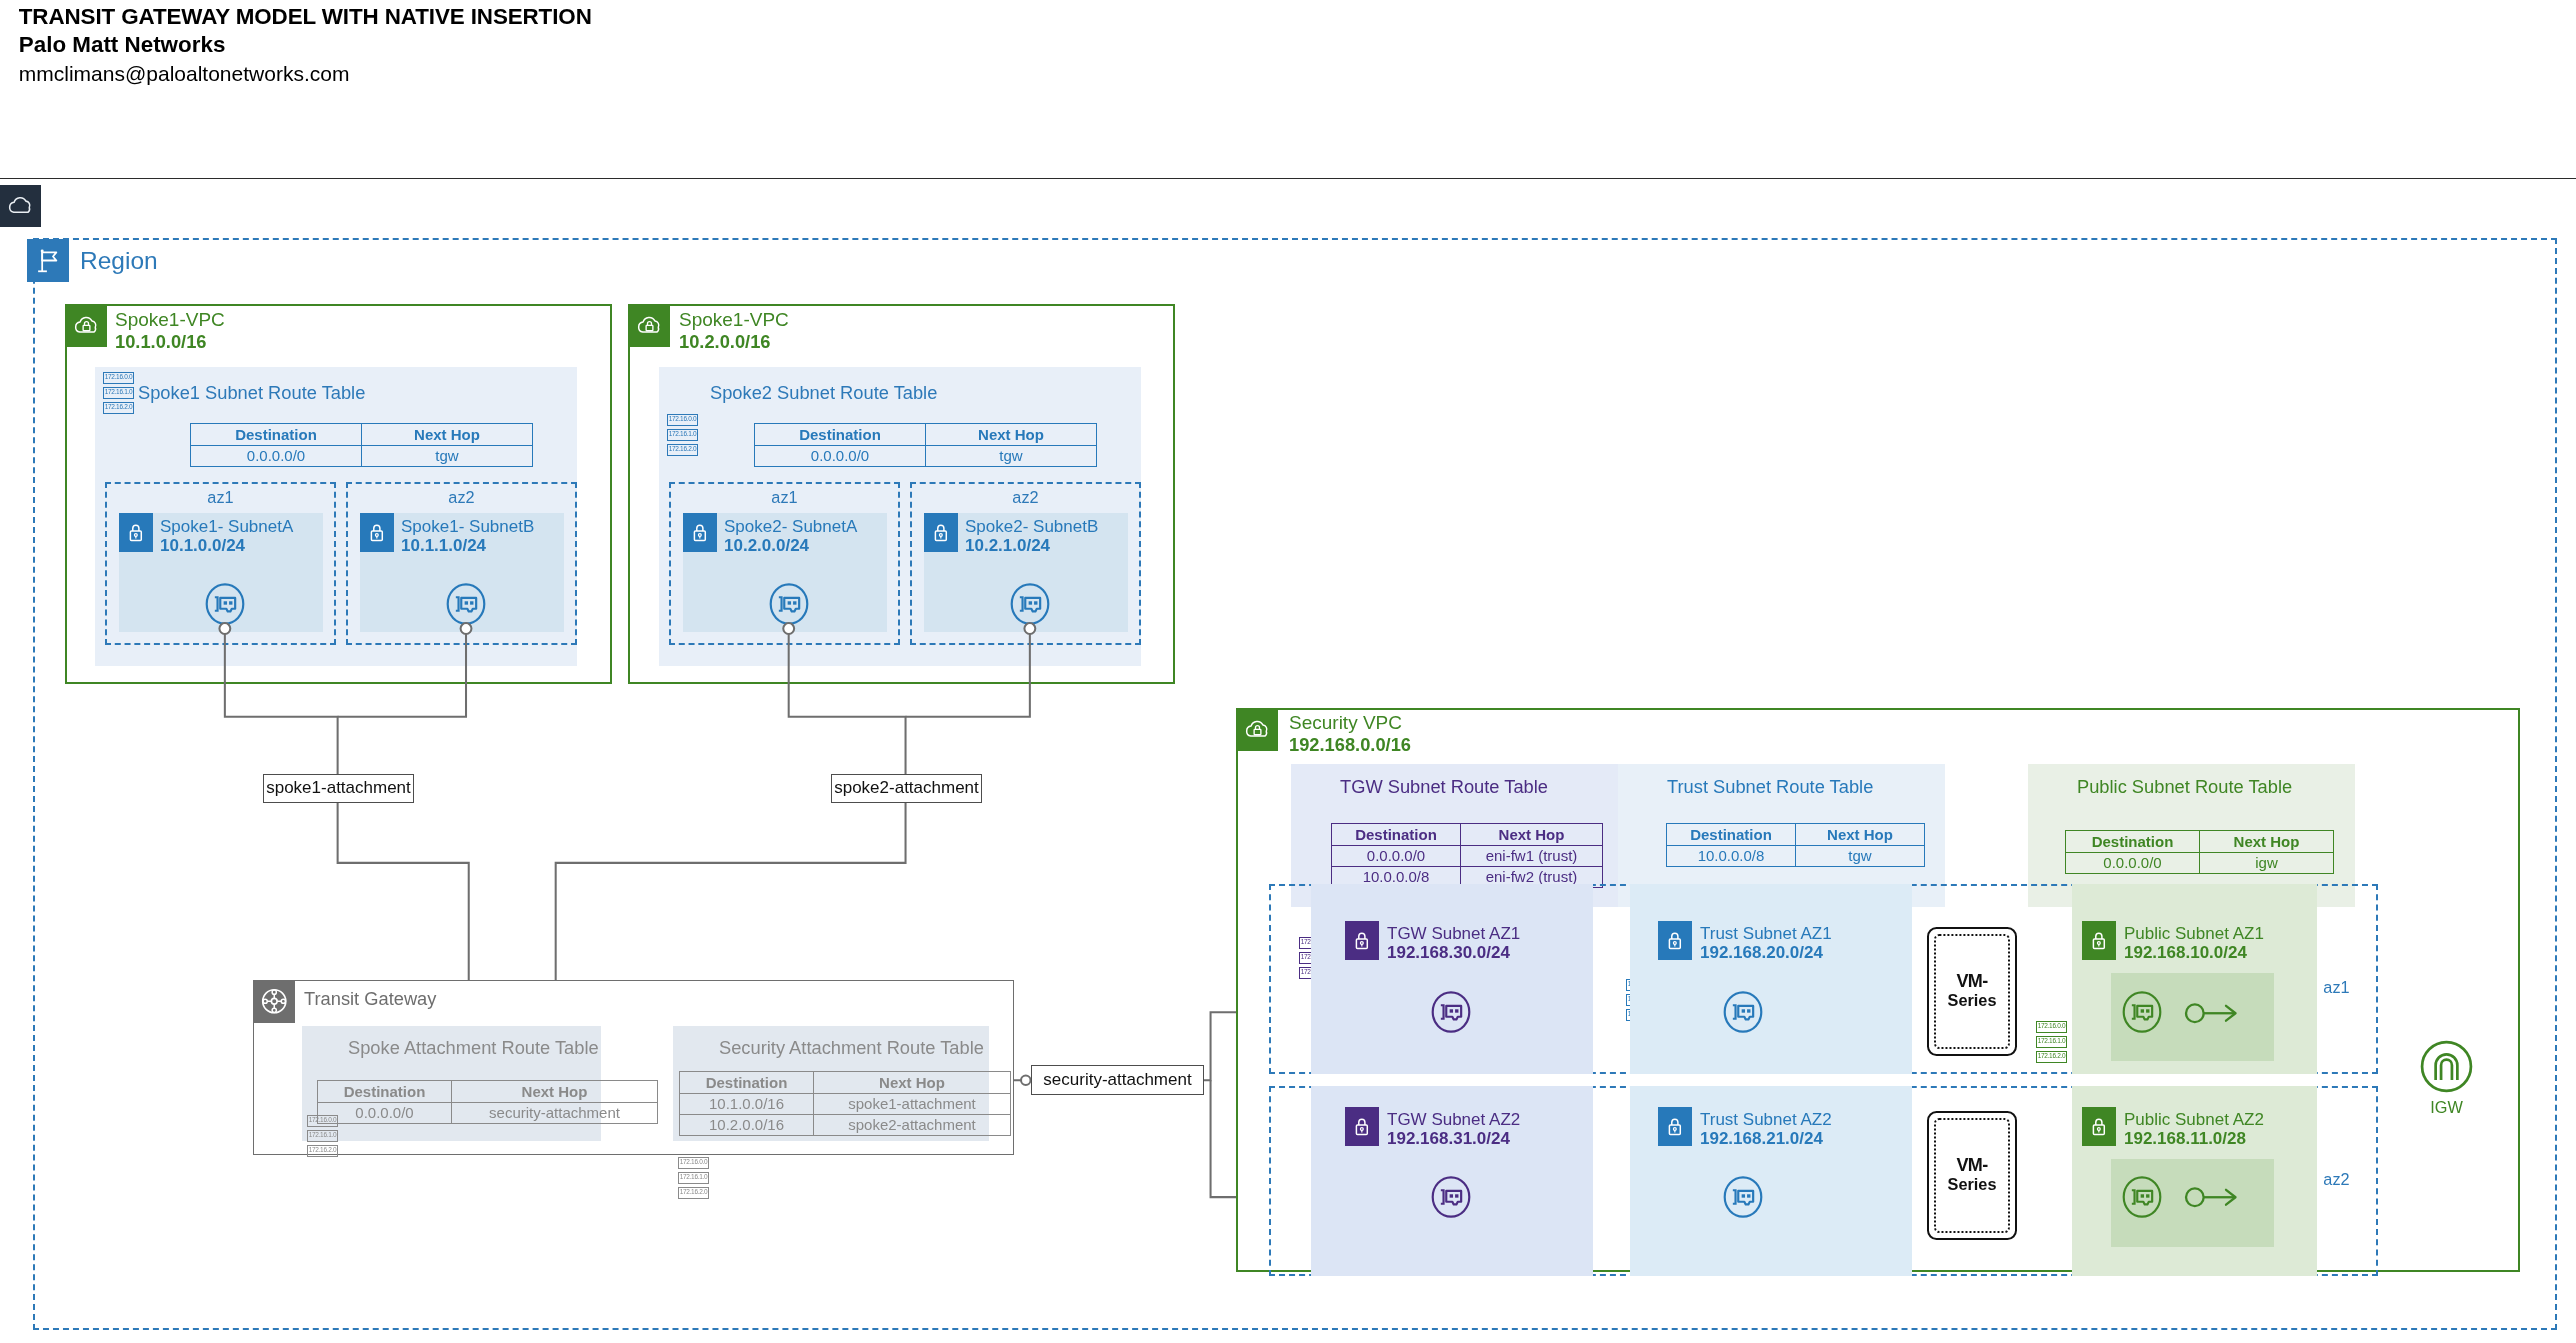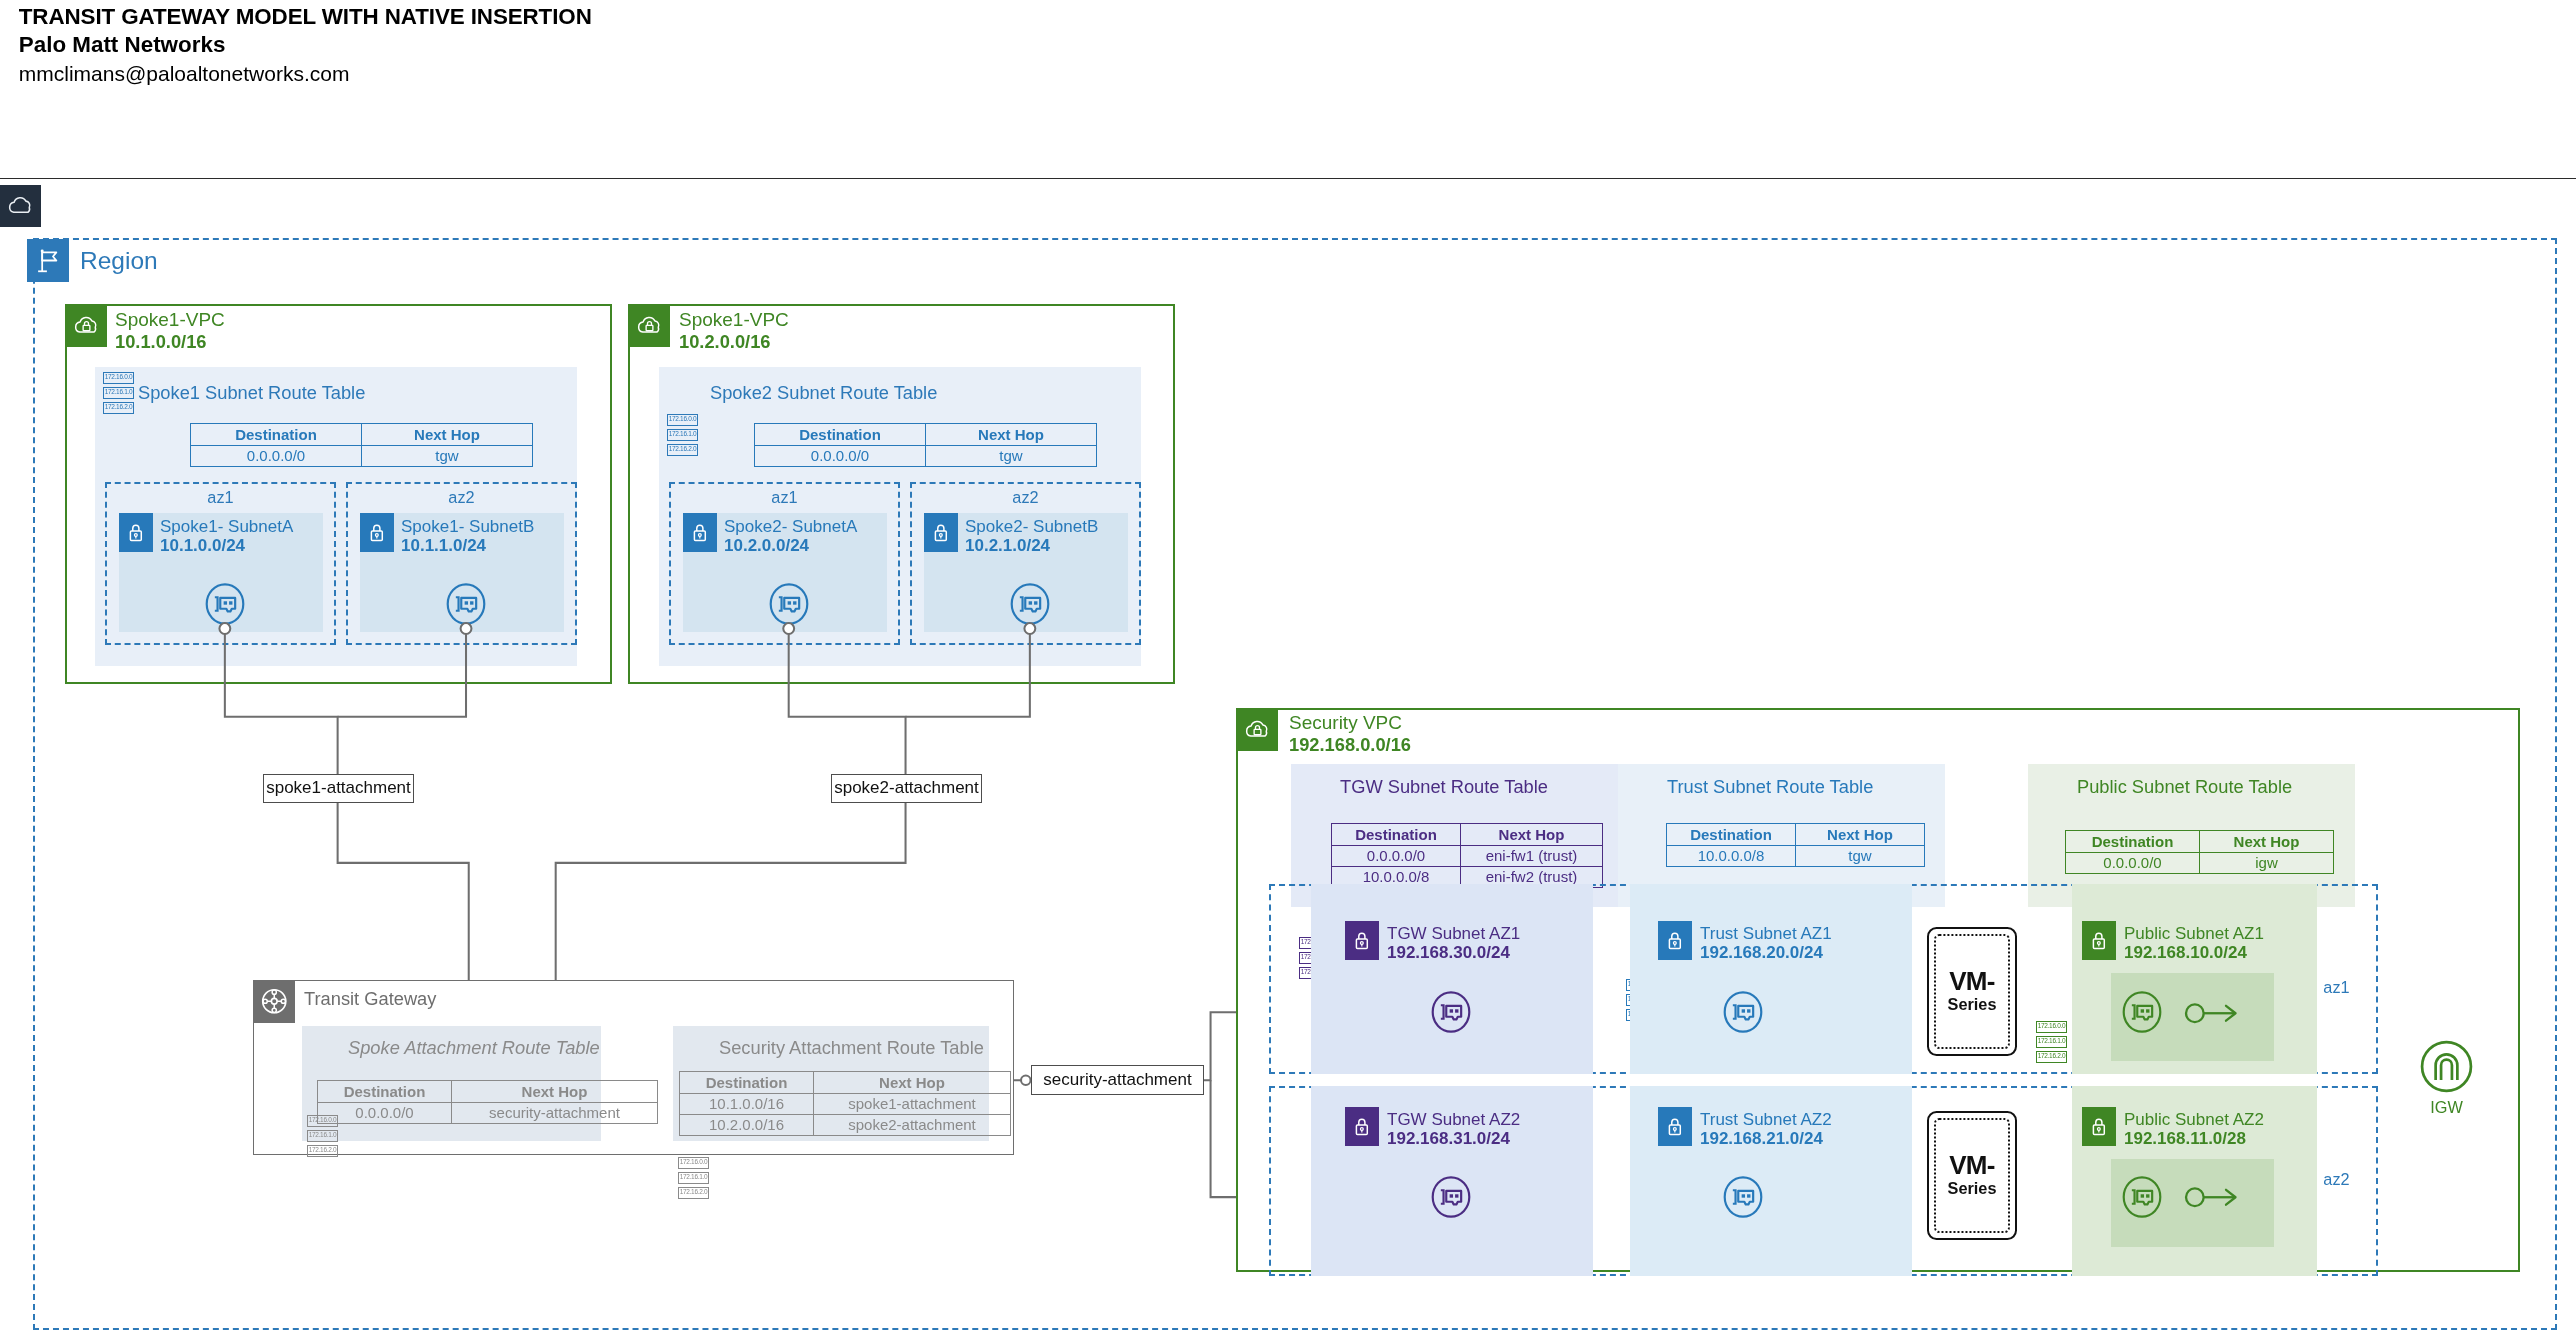--- a/index.html
+++ b/index.html
@@ -72,21 +72,21 @@
   #tgw-badge{left:253px;top:980px;width:42px;height:43px;background:#6e6e6e;
              display:flex;align-items:center;justify-content:center;}
   #tgw-label{left:304px;top:988px;font-size:18.3px;color:#6e6e6e;}
 
   
   .vmseries{box-sizing:border-box;border:2px solid #111;border-radius:9.5px;background:#fff;
             display:flex;flex-direction:column;align-items:center;justify-content:center;}
   .vmseries .inner{box-sizing:border-box;border:2px dotted #111;border-radius:5.4px;
                    width:calc(100% - 9.5px);height:calc(100% - 9.5px);
                    display:flex;flex-direction:column;align-items:center;justify-content:center;}
-  .vm-a{font-size:26px;font-weight:bold;color:#111;line-height:1.0;letter-spacing:-0.7px;}
+  .vm-a{font-size:18px;font-weight:bold;color:#111;line-height:1.0;letter-spacing:-0.7px;}
   .vm-b{font-size:16.3px;font-weight:bold;color:#111;line-height:1.3;}
 
   
   #wires{position:absolute;left:0;top:0;width:2576px;height:1344px;pointer-events:none;}
 </style>
 </head>
 <body>
 
 <div class="abs" id="doc-header">
   <div class="t1">TRANSIT GATEWAY MODEL WITH NATIVE INSERTION</div>
@@ -339,21 +339,21 @@
     </svg>
 </div>
 <div class="abs" id="tgw-label">Transit Gateway</div>
 
 <div class="abs rt-panel" style="left:302px;top:1026px;width:299px;height:115px;background:#e2e8ef;"></div>
 <div class="abs rt-icon" style="left:307px;top:1031px;color:#8a8a8a;">
   <i>172.16.0.0</i>
     <i>172.16.1.0</i>
     <i>172.16.2.0</i>
 </div>
-<div class="abs rt-title" style="left:348px;top:1039px;color:#8a8a8a;font-style:italic;">Spoke Attachment Route Table</div>
+<div class="abs rt-title" style="left:348px;top:1039px;color:#8a8a8a;">Spoke Attachment Route Table</div>
 <table class="abs rt" style="left:317px;top:1080px;color:#8a8a8a;">
   <tbody>
       <tr>
         <th style="width:114px">Destination</th>
       <th style="width:186px">Next Hop</th>
       </tr>
   <tr>
       <td>0.0.0.0/0</td>
       <td>security-attachment</td>
       </tr>

